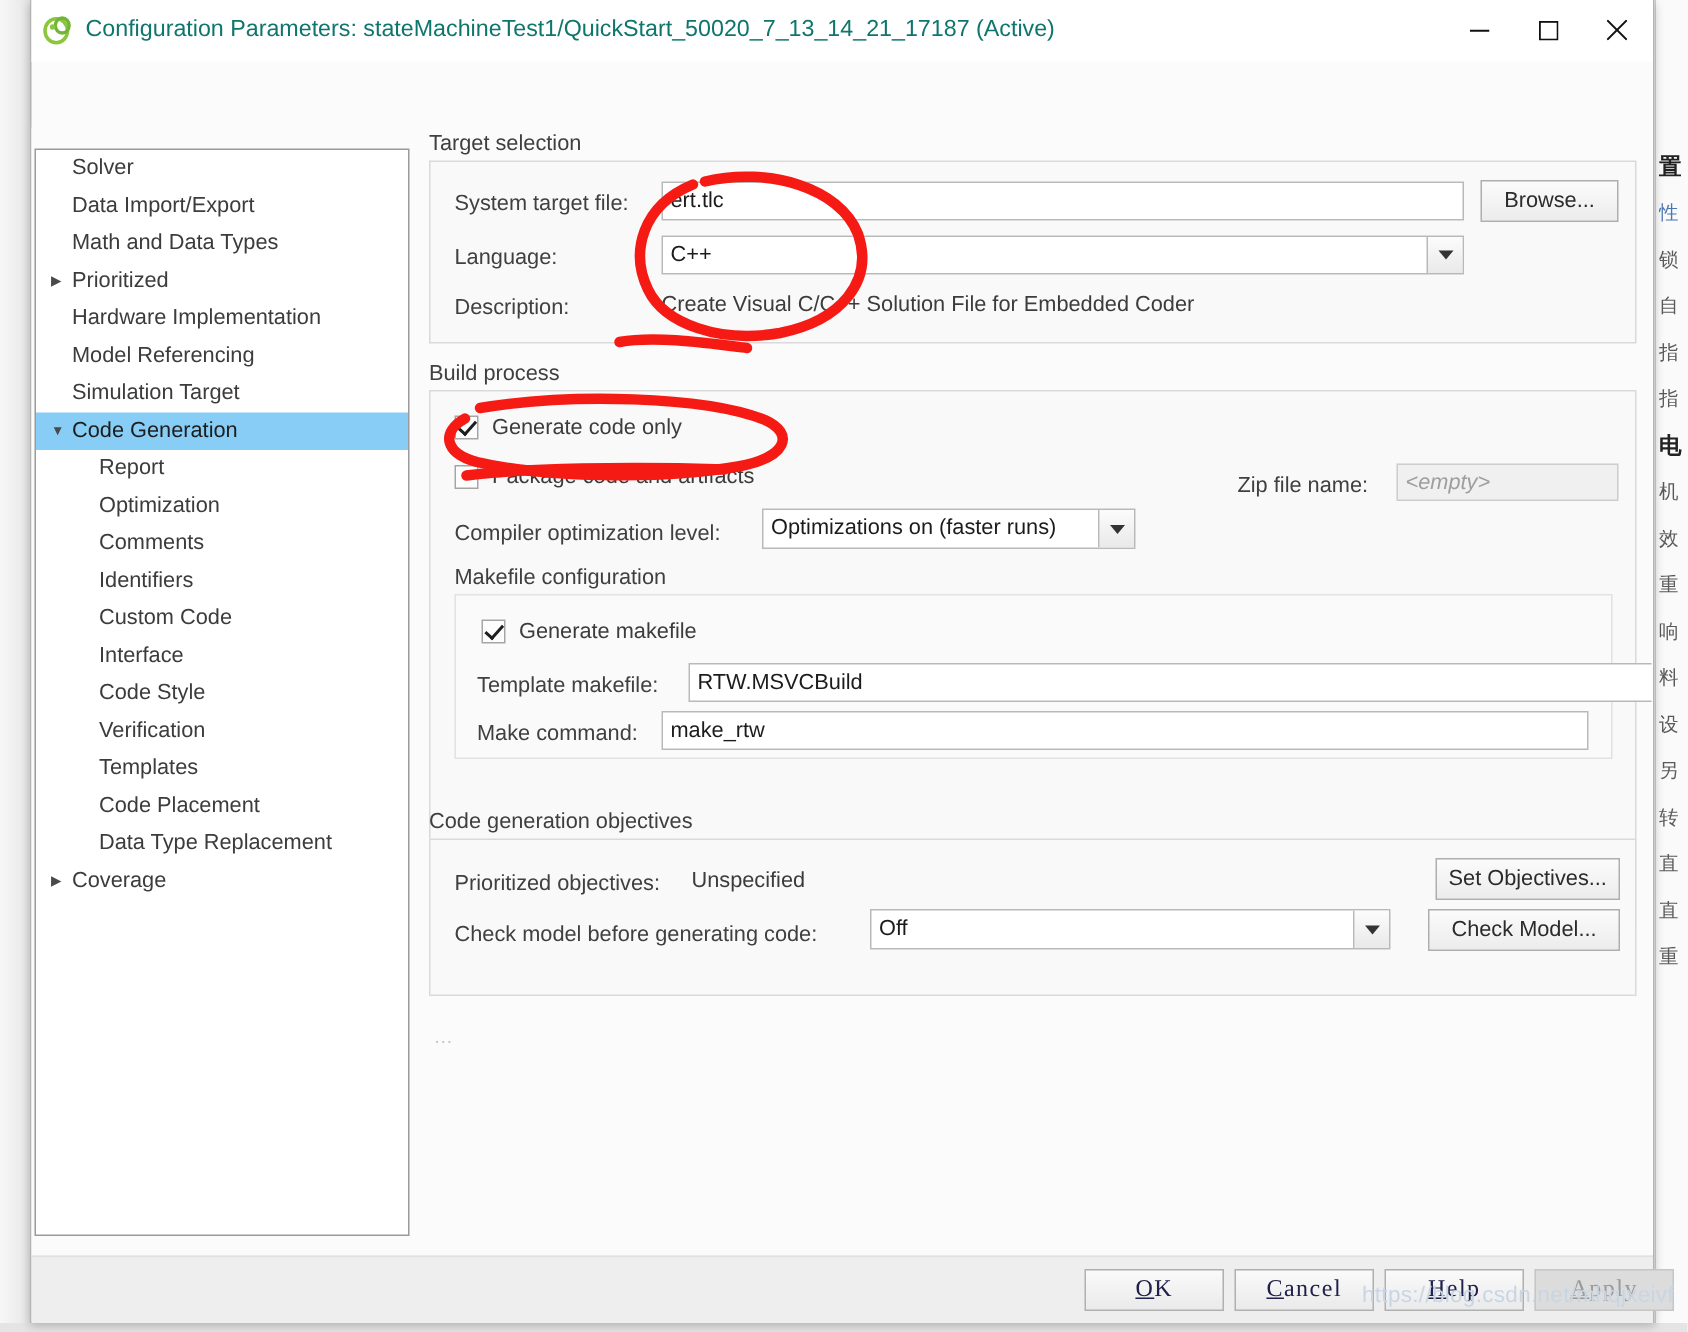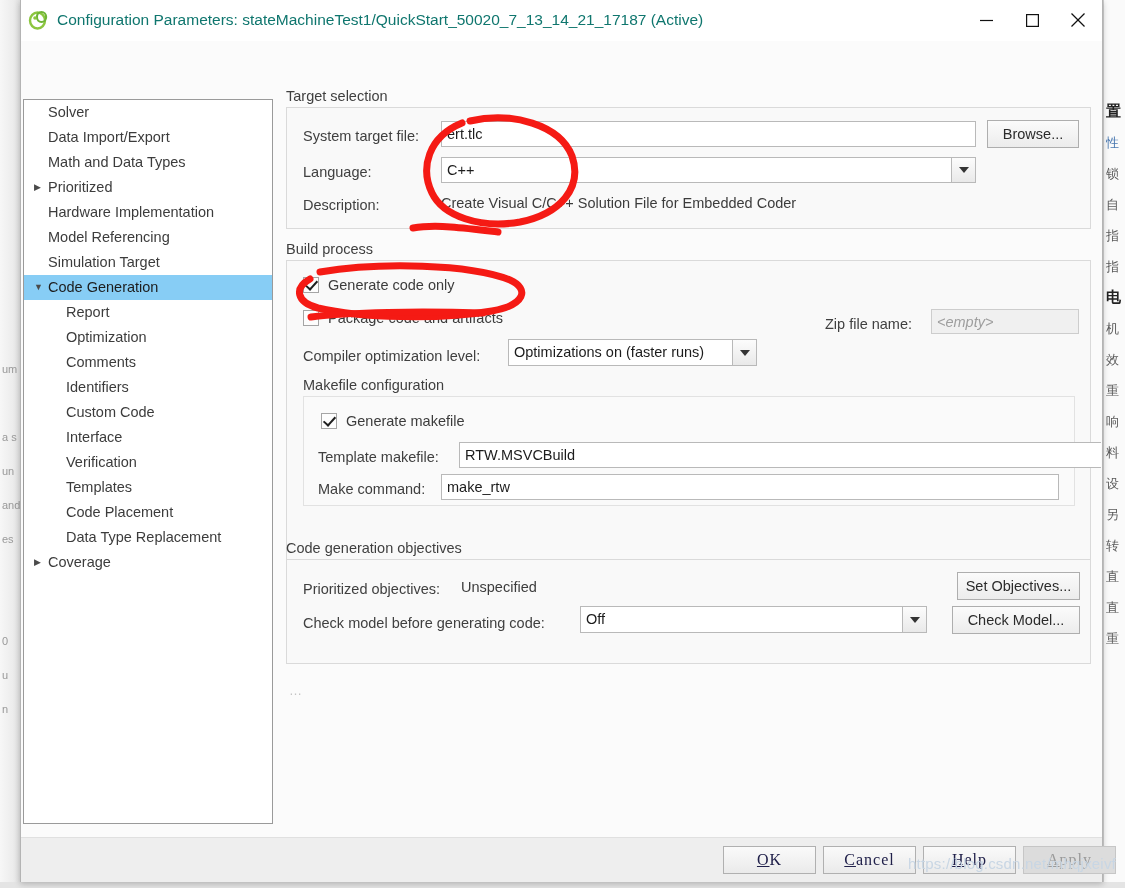--- a/index.html
+++ b/index.html
@@ -290,36 +290,20 @@
   #annotations {
     position: absolute; inset: 0;
     pointer-events: none;
   }
 </style>
 </head>
 <body>
 
 <div id="backdrop">
   <div class="bg-left-strip"></div>
-  <div class="bg-left-lines" id="bg-left-lines">
-      <div></div>
-      <div></div>
-      <div></div>
-      <div>um</div>
-      <div></div>
-      <div>a s</div>
-      <div>un</div>
-      <div>and</div>
-      <div>es</div>
-      <div></div>
-      <div></div>
-      <div>0</div>
-      <div>u</div>
-      <div>n</div>
-    </div>
   <div class="bg-right-strip"></div>
   <div class="bg-right-col" id="bg-right-col">
       <div class="bold">置</div>
       <div class="blue">性</div>
       <div>锁</div>
       <div>自</div>
       <div>指</div>
       <div>指</div>
       <div class="bold">电</div>
       <div>机</div>
@@ -377,20 +361,21 @@
         <div class="tree-item"><span class="tree-label">Hardware Implementation</span></div>
         <div class="tree-item"><span class="tree-label">Model Referencing</span></div>
         <div class="tree-item"><span class="tree-label">Simulation Target</span></div>
         <div class="tree-item selected"><span class="tree-arrow">▼</span><span class="tree-label">Code Generation</span></div>
         <div class="tree-item child"><span class="tree-label">Report</span></div>
         <div class="tree-item child"><span class="tree-label">Optimization</span></div>
         <div class="tree-item child"><span class="tree-label">Comments</span></div>
         <div class="tree-item child"><span class="tree-label">Identifiers</span></div>
         <div class="tree-item child"><span class="tree-label">Custom Code</span></div>
         <div class="tree-item child"><span class="tree-label">Interface</span></div>
+        <div class="tree-item child"><span class="tree-label">Code Style</span></div>
         <div class="tree-item child"><span class="tree-label">Verification</span></div>
         <div class="tree-item child"><span class="tree-label">Templates</span></div>
         <div class="tree-item child"><span class="tree-label">Code Placement</span></div>
         <div class="tree-item child"><span class="tree-label">Data Type Replacement</span></div>
         <div class="tree-item"><span class="tree-arrow">▶</span><span class="tree-label">Coverage</span></div>
       </div>
 
     <div id="pane">
 
       <div class="group-title" style="left:0px; top:3px;">Target selection</div>

